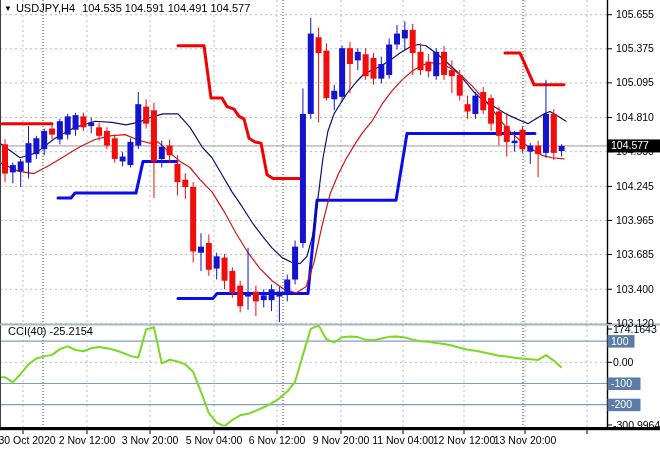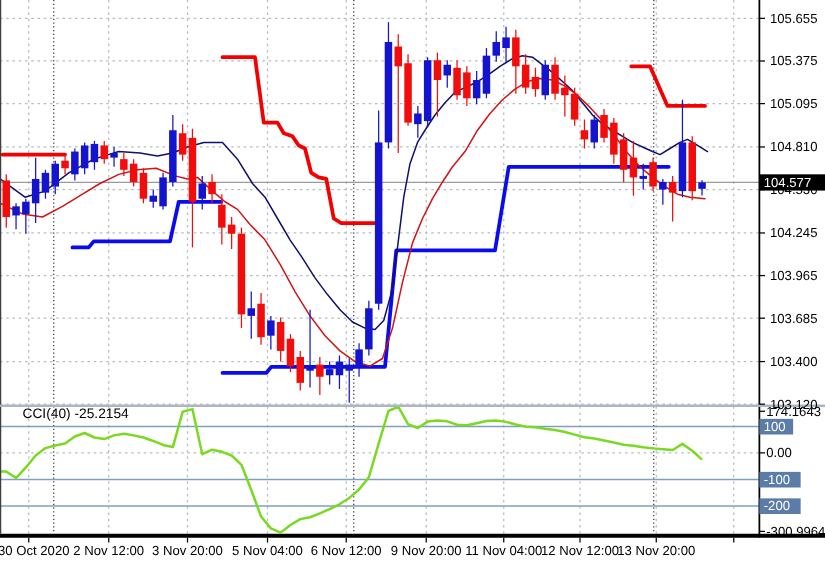--- a/index.html
+++ b/index.html
@@ -3,21 +3,21 @@
 <meta charset="utf-8">
 <style>
   html,body{margin:0;padding:0;background:#fff;}
   .chart-root{position:relative;width:660px;height:450px;background:#fff;overflow:hidden;
     font-family:"Liberation Sans",sans-serif;}
   #chart-svg{position:absolute;left:0;top:0;}
   svg text{font-family:"Liberation Sans",sans-serif;}
   .title-overlay{position:absolute;left:4px;top:2px;font-size:11px;color:#000;white-space:nowrap;}
   .title-overlay .dd{font-size:8px;margin-right:4px;position:relative;top:-1px;cursor:pointer;}
   .title-overlay .sym{margin-right:7px;}
-  .cci-overlay{position:absolute;left:18px;top:325px;font-size:11px;color:#000;white-space:nowrap;}
+  .cci-overlay{position:absolute;left:8px;top:325px;font-size:11px;color:#000;white-space:nowrap;}
 </style>
 </head>
 <body>
 
 <div class="chart-root">
   <svg id="chart-svg" width="660" height="450">
       <defs>
         <clipPath id="cm">
           <rect x="0" y="0" width="607" height="324"></rect>
         </clipPath>
@@ -277,14 +277,17 @@
       <text x="27" y="444" font-size="10.5" fill="#000000" text-anchor="middle">30 Oct 2020</text>
       <text x="87" y="444" font-size="10.5" fill="#000000" text-anchor="middle">2 Nov 12:00</text>
       <text x="150" y="444" font-size="10.5" fill="#000000" text-anchor="middle">3 Nov 20:00</text>
       <text x="214" y="444" font-size="10.5" fill="#000000" text-anchor="middle">5 Nov 04:00</text>
       <text x="277" y="444" font-size="10.5" fill="#000000" text-anchor="middle">6 Nov 12:00</text>
       <text x="341" y="444" font-size="10.5" fill="#000000" text-anchor="middle">9 Nov 20:00</text>
       <text x="403" y="444" font-size="10.5" fill="#000000" text-anchor="middle">11 Nov 04:00</text>
       <text x="464" y="444" font-size="10.5" fill="#000000" text-anchor="middle">12 Nov 12:00</text>
       <text x="525" y="444" font-size="10.5" fill="#000000" text-anchor="middle">13 Nov 20:00</text>
     </svg>
+  <div class="title-overlay">
+    <span class="dd">▼</span><span class="sym">USDJPY,H4</span><span>104.535 104.591 104.491 104.577</span>
+  </div>
   <div class="cci-overlay">CCI(40) -25.2154</div>
 </div>
 
 </body></html>

